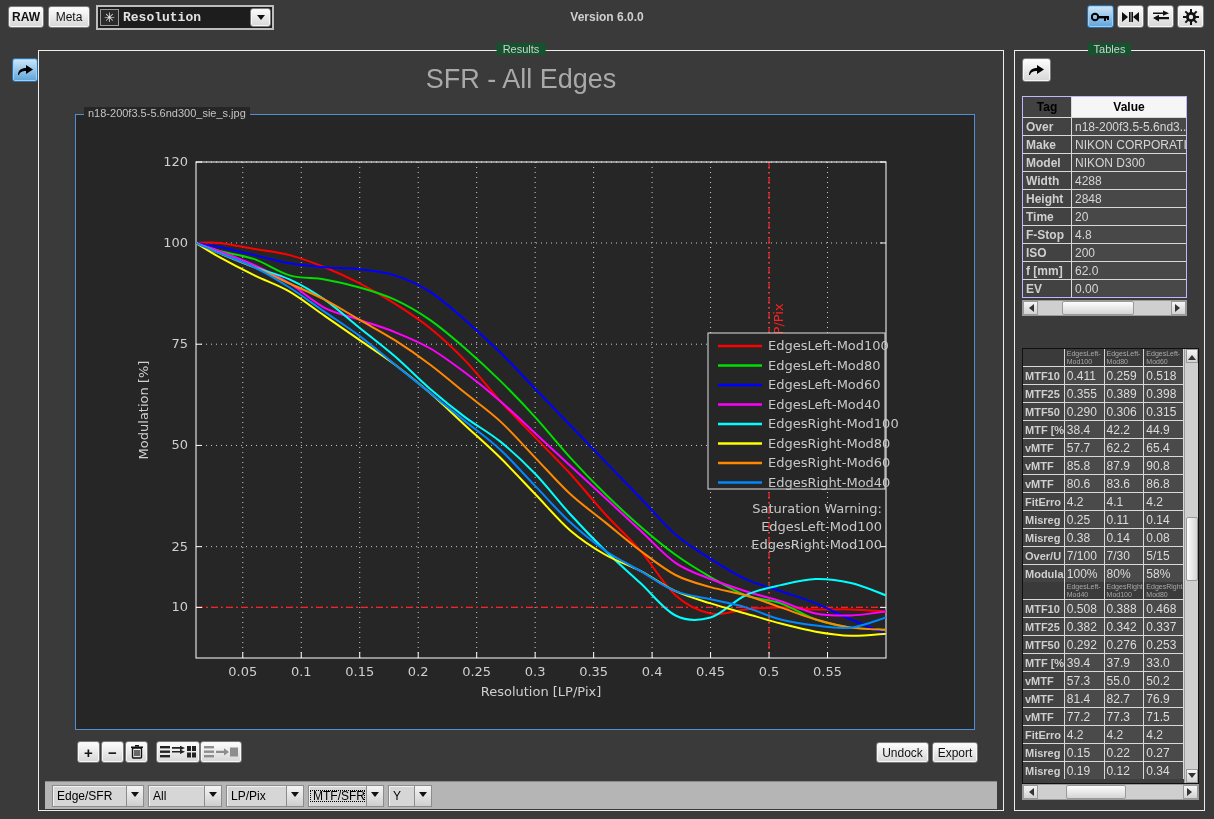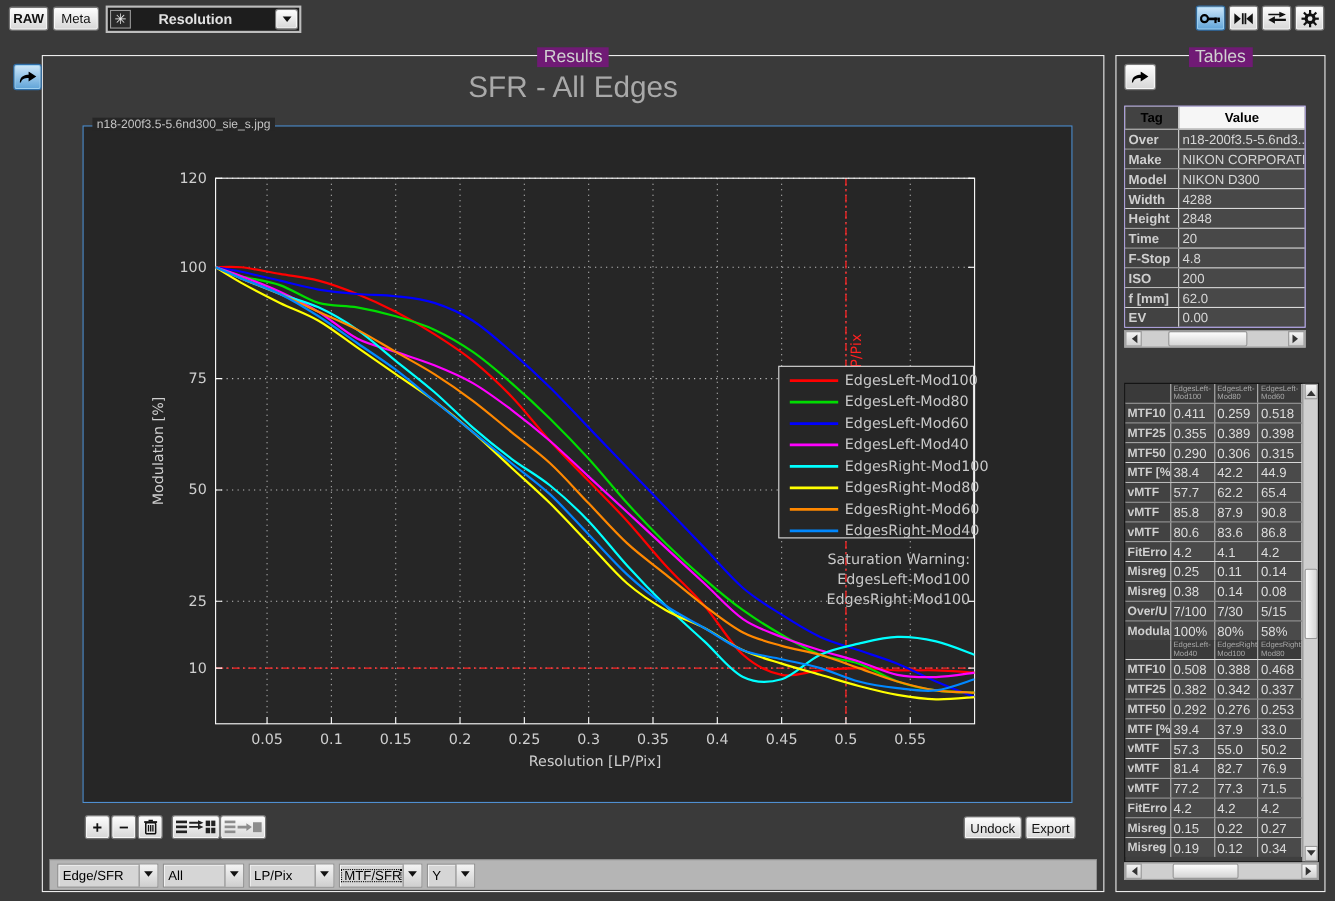--- a/index.html
+++ b/index.html
@@ -19,32 +19,32 @@
     background:linear-gradient(#cfe8fa,#5ea3d8);
     border:1px solid #2f6ea8; border-radius:3px;
     display:flex; align-items:center; justify-content:center;
     box-shadow:inset 0 0 0 1px #9fd0ef;
   }
   .groupbox {
     position:absolute; border:1px solid #ededed;
   }
   .groupbox > .gb-label {
     position:absolute; top:-8px; left:50%; transform:translateX(-50%);
-    background:#701a75; color:#d0d0d0; font-size:16px; padding:0 6px; white-space:nowrap;
+    background:#14532d; color:#d0d0d0; font-size:11px; padding:0 6px; white-space:nowrap;
   }
 
   
   #toolbar { position:absolute; left:0; top:0; width:1214px; height:40px; }
   #btn-raw  { left:8px;  top:6px; width:36px; height:22px; font-weight:bold; }
   #btn-meta { left:48px; top:6px; width:42px; height:22px; }
   #module-select { left:96px; top:5px; width:178px; height:25px;
     background:#1d1d1d; border:2px solid #bdbdbd; display:flex; align-items:center; }
   #module-icon { width:19px; height:17px; margin-left:2px; border:1px solid #9a9a9a;
     background:#2a2a2a; color:#efefef; font-size:13px; line-height:15px; text-align:center; }
-  #module-label { color:#e2e2e2; font-size:13px; font-weight:bold; margin-left:25px; flex:1; }
+  #module-label { color:#e2e2e2; font-size:13px; font-weight:bold; margin-left:4px; flex:1;font-family:Liberation Mono, monospace; }
   #module-arrow { width:21px; height:19px; margin-right:1px; }
   .darr { width:0; height:0; border:4px solid transparent; border-top:5px solid #111; margin-top:4px; }
   #version { left:0; top:10px; width:1214px; text-align:center; color:#cfcfcf; font-size:12px; font-weight:bold; pointer-events:none; }
   .tool-ico { top:5px; width:27px; height:23px; }
   #ico-key{ left:1087px; } #ico-collapse{ left:1117px; } #ico-swap{ left:1147px; } #ico-gear{ left:1177px; }
 
   
   #results { left:38px; top:50px; width:966px; height:761px; }
   #results-arrow { left:12px; top:58px; width:26px; height:24px; }
   #page-title { left:38px; top:64px; width:966px; text-align:center; color:#a9a9a9; font-size:27px; }
@@ -114,20 +114,21 @@
 <div id="toolbar">
   <div class="btn abs" id="btn-raw">RAW</div>
   <div class="btn abs" id="btn-meta">Meta</div>
   <div class="abs" id="module-select">
     <div id="module-icon">✳</div>
     <div id="module-label">Resolution</div>
     <div class="btn" id="module-arrow">
         <div class="darr"></div>
       </div>
   </div>
+  <div class="abs" id="version">Version 6.0.0</div>
 
   <div class="btn-blue abs tool-ico" id="ico-key">
     <svg width="19" height="12" viewBox="0 0 19 12">
       <circle cx="4" cy="6" r="3.2" fill="none" stroke="#000" stroke-width="2"></circle>
       <rect x="7" y="5" width="9" height="2.4" fill="#000"></rect>
       <rect x="13" y="5" width="2" height="5" fill="#000"></rect>
         <rect x="16" y="5" width="2" height="4" fill="#000"></rect>
     </svg>
   </div>
   <div class="btn abs tool-ico" id="ico-collapse">

